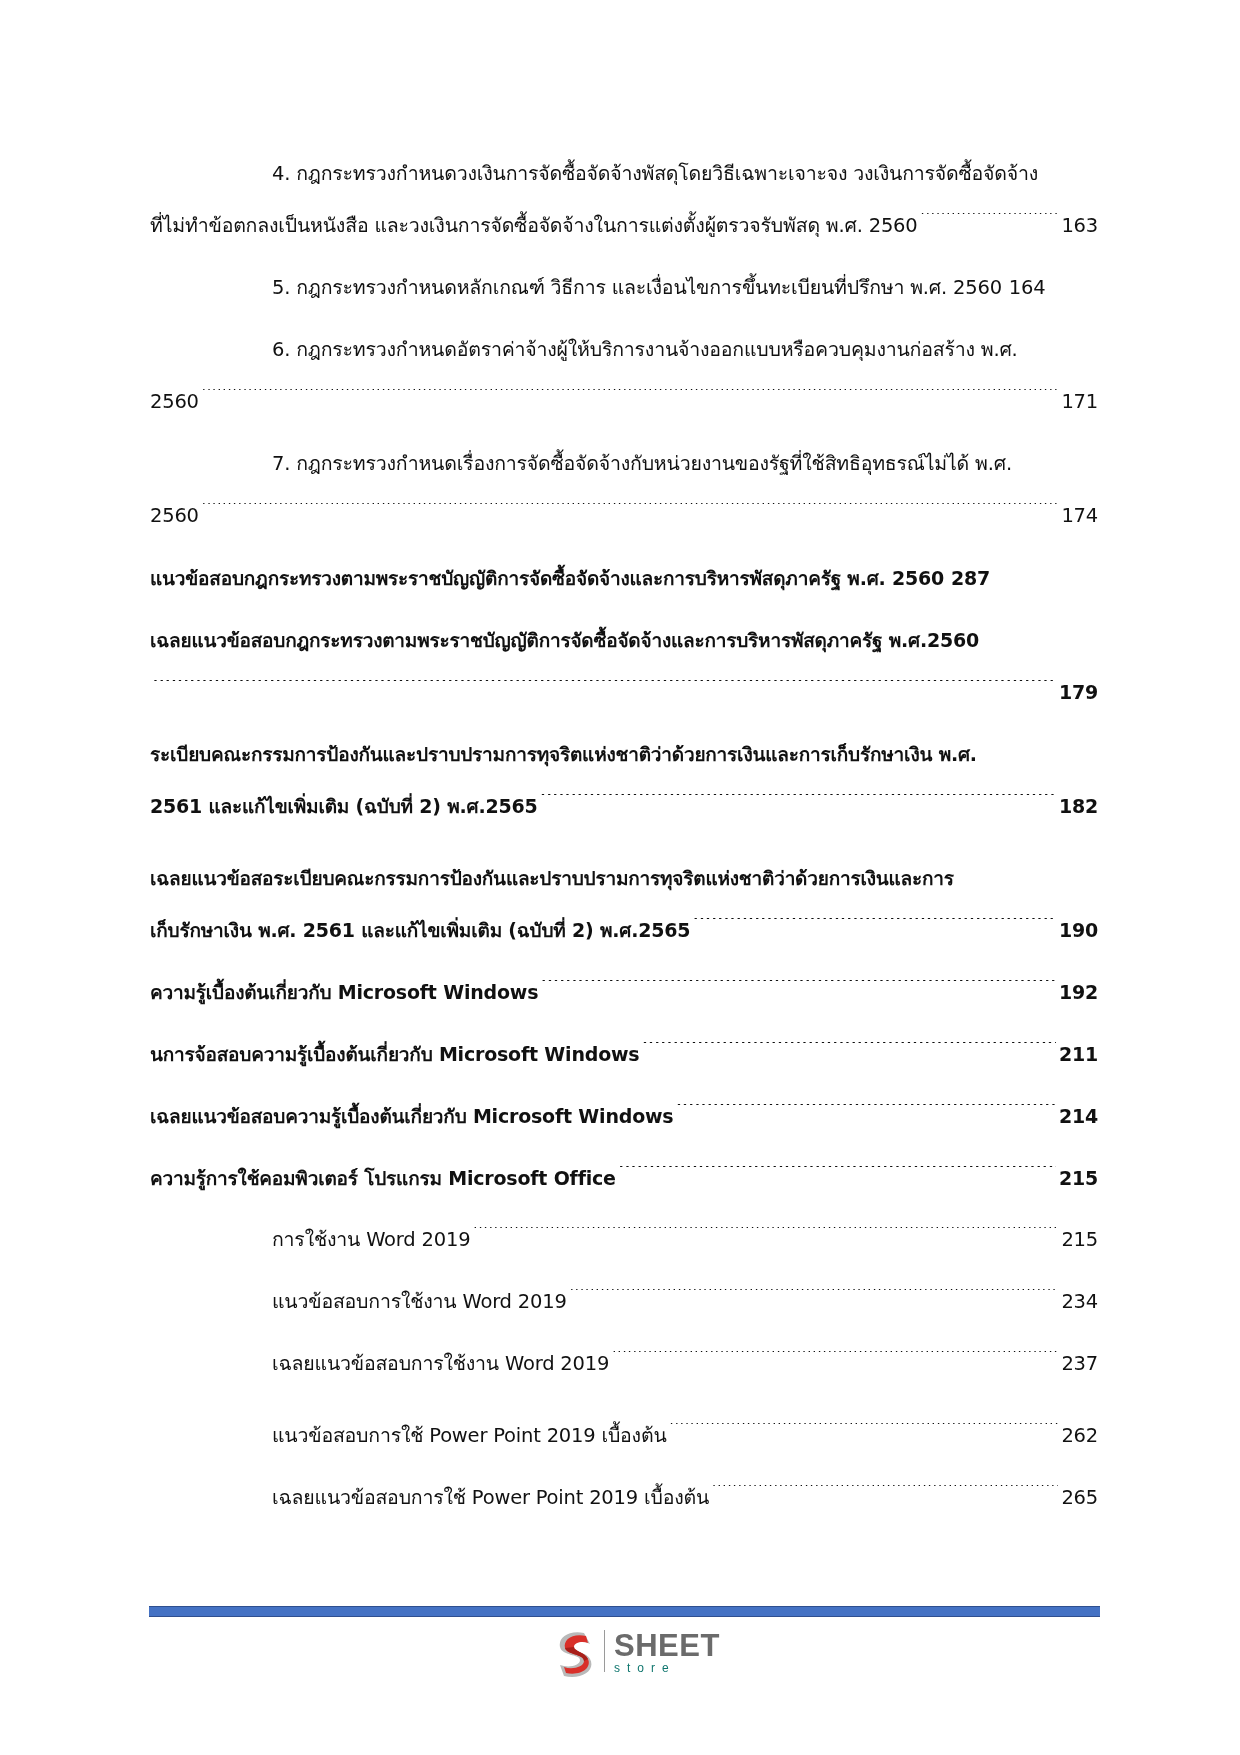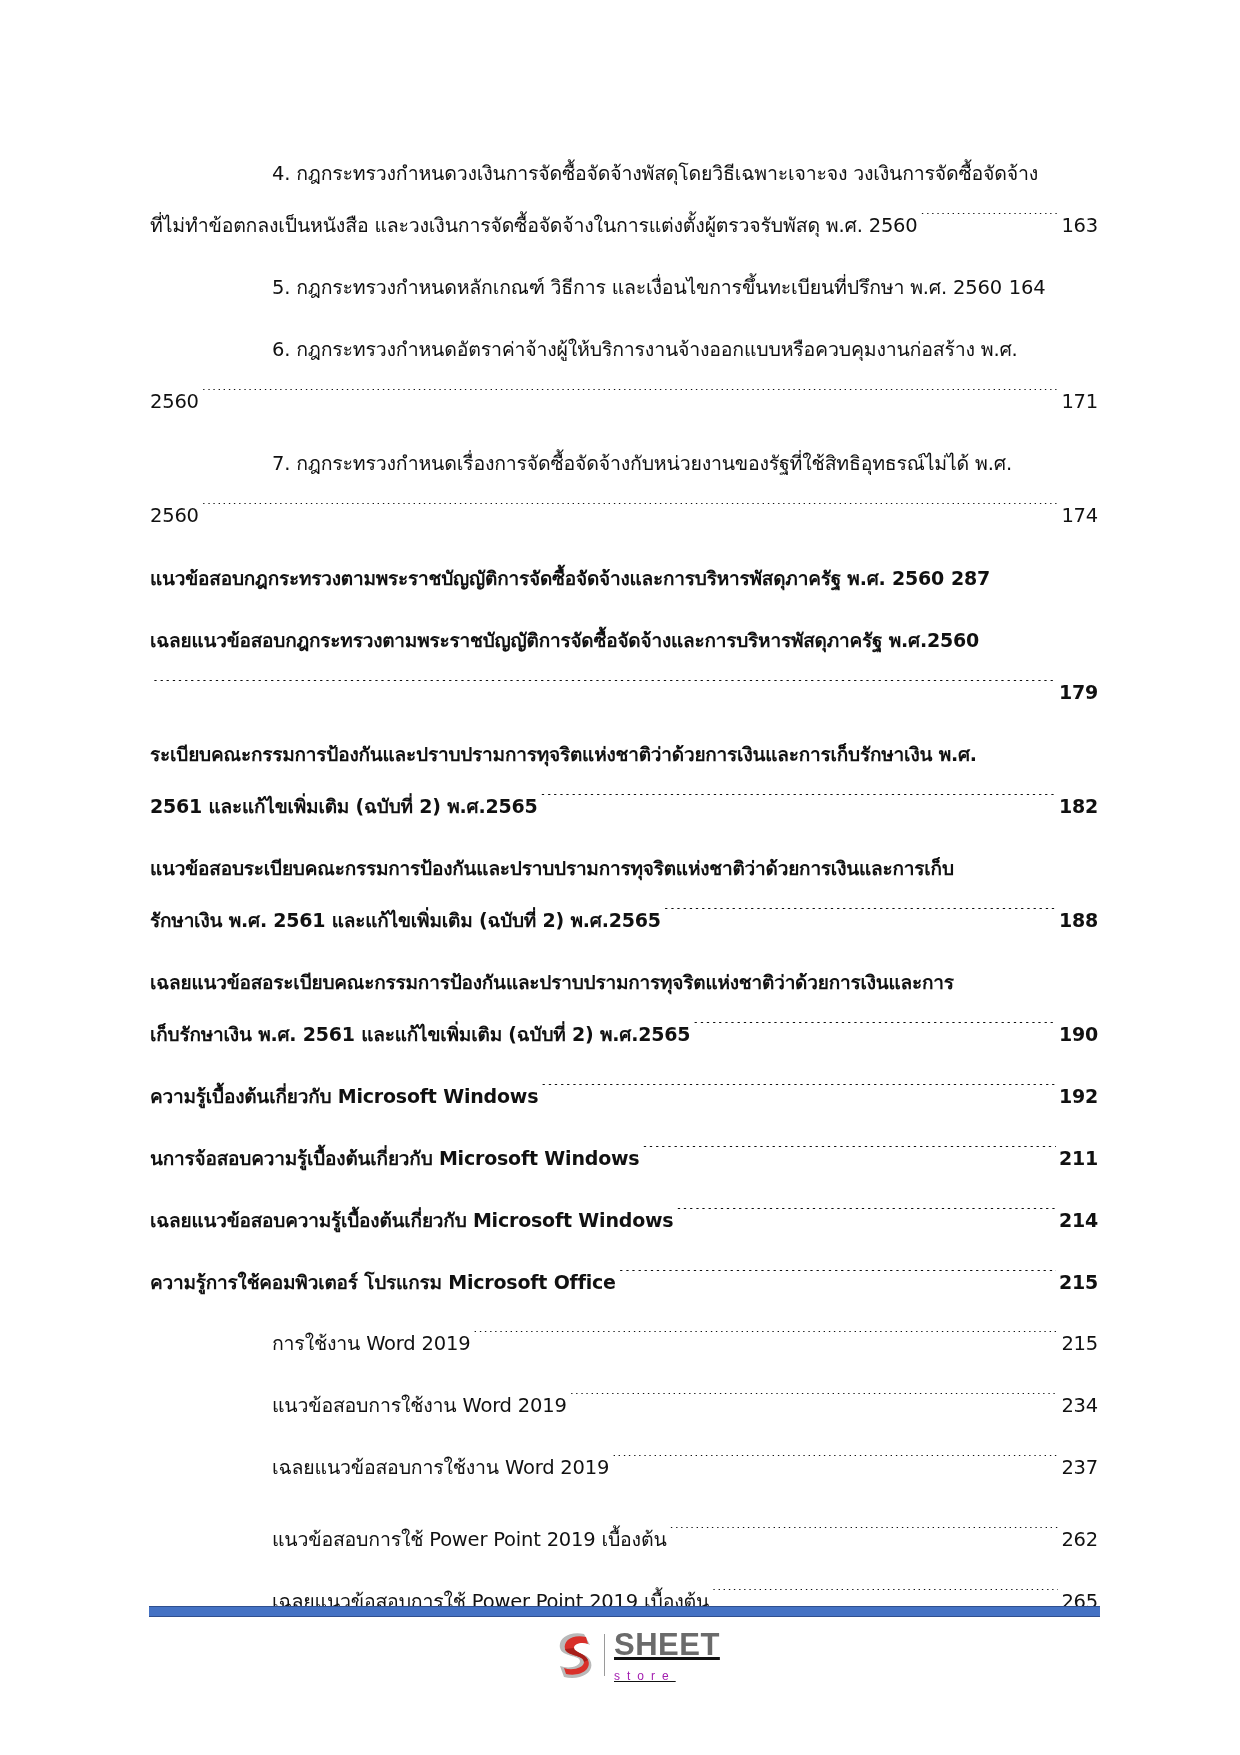--- a/index.html
+++ b/index.html
@@ -27,31 +27,31 @@
       position: absolute; left: 0; bottom: -4px; letter-spacing: 1px; font-weight: normal;
       font-size: 13px;
     }
     .entry.bold .line .dots::after { font-weight: bold; letter-spacing: 1.2px; }
     .line .pg { flex: 0 0 auto; }
     .gap { height: 10px; }
     .footer-rule {
       position: absolute; left: 149px; top: 1606px; width: 951px; height: 9px;
       background: #4472c4; border-top: 1px solid #2f4f8f; border-bottom: 1px solid #2f4f8f;
     }
-    .logo { position: absolute; left: 554px; top: 1630px; height: 50px; display: flex; align-items: center; text-decoration: underline; }
+    .logo { position: absolute; left: 554px; top: 1630px; height: 50px; display: flex; align-items: flex-start; }
     .logo-mark { width: 44px; height: 48px; position: relative; }
     .logo-sep { width: 1px; height: 42px; background: #9a9a9a; margin: 0 9px 0 6px; }
     .logo-text { display: flex; flex-direction: column; line-height: 1; }
     .logo-word {
       font-family: "Liberation Sans", sans-serif; font-weight: bold; font-size: 31px;
       color: #6b6b6b; letter-spacing: 0.5px;
     }
     .logo-sub {
-      font-family: "Liberation Sans", sans-serif; font-size: 12px; color: #a21caf;
-      letter-spacing: 7px; margin-top: 10px;
+      font-family: "Liberation Sans", sans-serif; font-size: 12px; color: #0f766e;
+      letter-spacing: 7px; margin-top: 1px;
     }
   </style>
 </head>
 <body>
 
 <div class="page">
   <div class="toc" id="toc">
       <div class="entry indent-first">
         <div class="line first-line">
           <span class="txt">4. กฎกระทรวงกำหนดวงเงินการจัดซื้อจัดจ้างพัสดุโดยวิธีเฉพาะเจาะจง วงเงินการจัดซื้อจัดจ้าง</span>
@@ -116,30 +116,20 @@
         <div class="line first-line">
           <span class="txt">ระเบียบคณะกรรมการป้องกันและปราบปรามการทุจริตแห่งชาติว่าด้วยการเงินและการเก็บรักษาเงิน พ.ศ.</span>
         </div>
         <div class="line">
           <span class="txt">2561 และแก้ไขเพิ่มเติม (ฉบับที่ 2) พ.ศ.2565</span>
           <span class="dots"></span>
           <span class="pg">182</span>
         </div>
       </div>
       <div class="gap"></div>
-      <div class="entry bold">
-        <div class="line first-line">
-          <span class="txt">แนวข้อสอบระเบียบคณะกรรมการป้องกันและปราบปรามการทุจริตแห่งชาติว่าด้วยการเงินและการเก็บ</span>
-        </div>
-        <div class="line">
-          <span class="txt">รักษาเงิน พ.ศ. 2561 และแก้ไขเพิ่มเติม (ฉบับที่ 2) พ.ศ.2565</span>
-          <span class="dots"></span>
-          <span class="pg">188</span>
-        </div>
-      </div>
       <div class="gap"></div>
       <div class="entry bold">
         <div class="line first-line">
           <span class="txt">เฉลยแนวข้อสอระเบียบคณะกรรมการป้องกันและปราบปรามการทุจริตแห่งชาติว่าด้วยการเงินและการ</span>
         </div>
         <div class="line">
           <span class="txt">เก็บรักษาเงิน พ.ศ. 2561 และแก้ไขเพิ่มเติม (ฉบับที่ 2) พ.ศ.2565</span>
           <span class="dots"></span>
           <span class="pg">190</span>
         </div>

